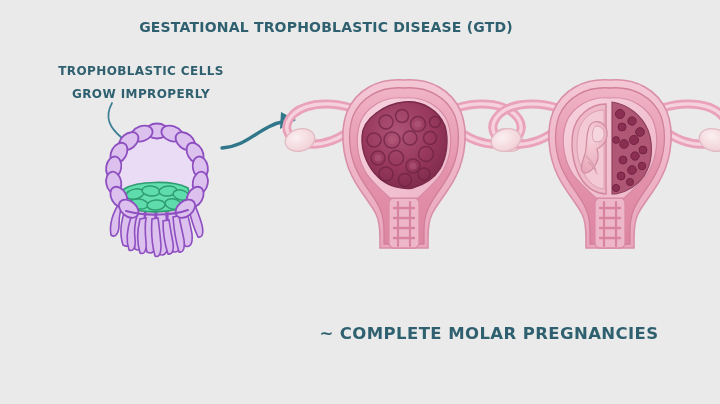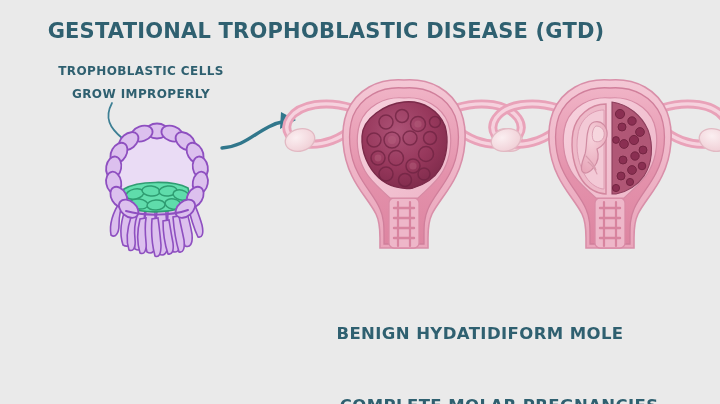--- a/index.html
+++ b/index.html
@@ -30,21 +30,21 @@
     text-transform: uppercase;
     white-space: pre;
     user-select: none;
   }
   #title {
     position: absolute;
     top: 19px;
     left: 0;
     width: 652px;
     text-align: center;
-    font-size: 21px;
+    font-size: 14px;
     letter-spacing: 0.2px;
   }
   #left-label {
     position: absolute;
     top: 60px;
     left: 10px;
     width: 262px;
     text-align: center;
     font-size: 12px;
     line-height: 23px;
@@ -72,21 +72,20 @@
 <body>
 
 <div id="slide">
 
   <div id="title" class="ink">GESTATIONAL TROPHOBLASTIC DISEASE (GTD)</div>
 
   <div id="left-label" class="ink"><span>TROPHOBLASTIC CELLS</span>
 <span>GROW IMPROPERLY</span></div>
 
   <div id="bottom-block" class="ink">
-    <span class="head">BENIGN HYDATIDIFORM MOLE</span>
     <span class="sub">~ COMPLETE MOLAR PREGNANCIES</span>
     
   </div>
 
   <svg id="art" viewBox="0 0 720 404">
     <defs>
       <radialGradient id="gMole" cx="42%" cy="34%" r="72%">
         <stop offset="0%" stop-color="#ad5377"></stop>
         <stop offset="58%" stop-color="#97385c"></stop>
         <stop offset="100%" stop-color="#7d2a4a"></stop>

